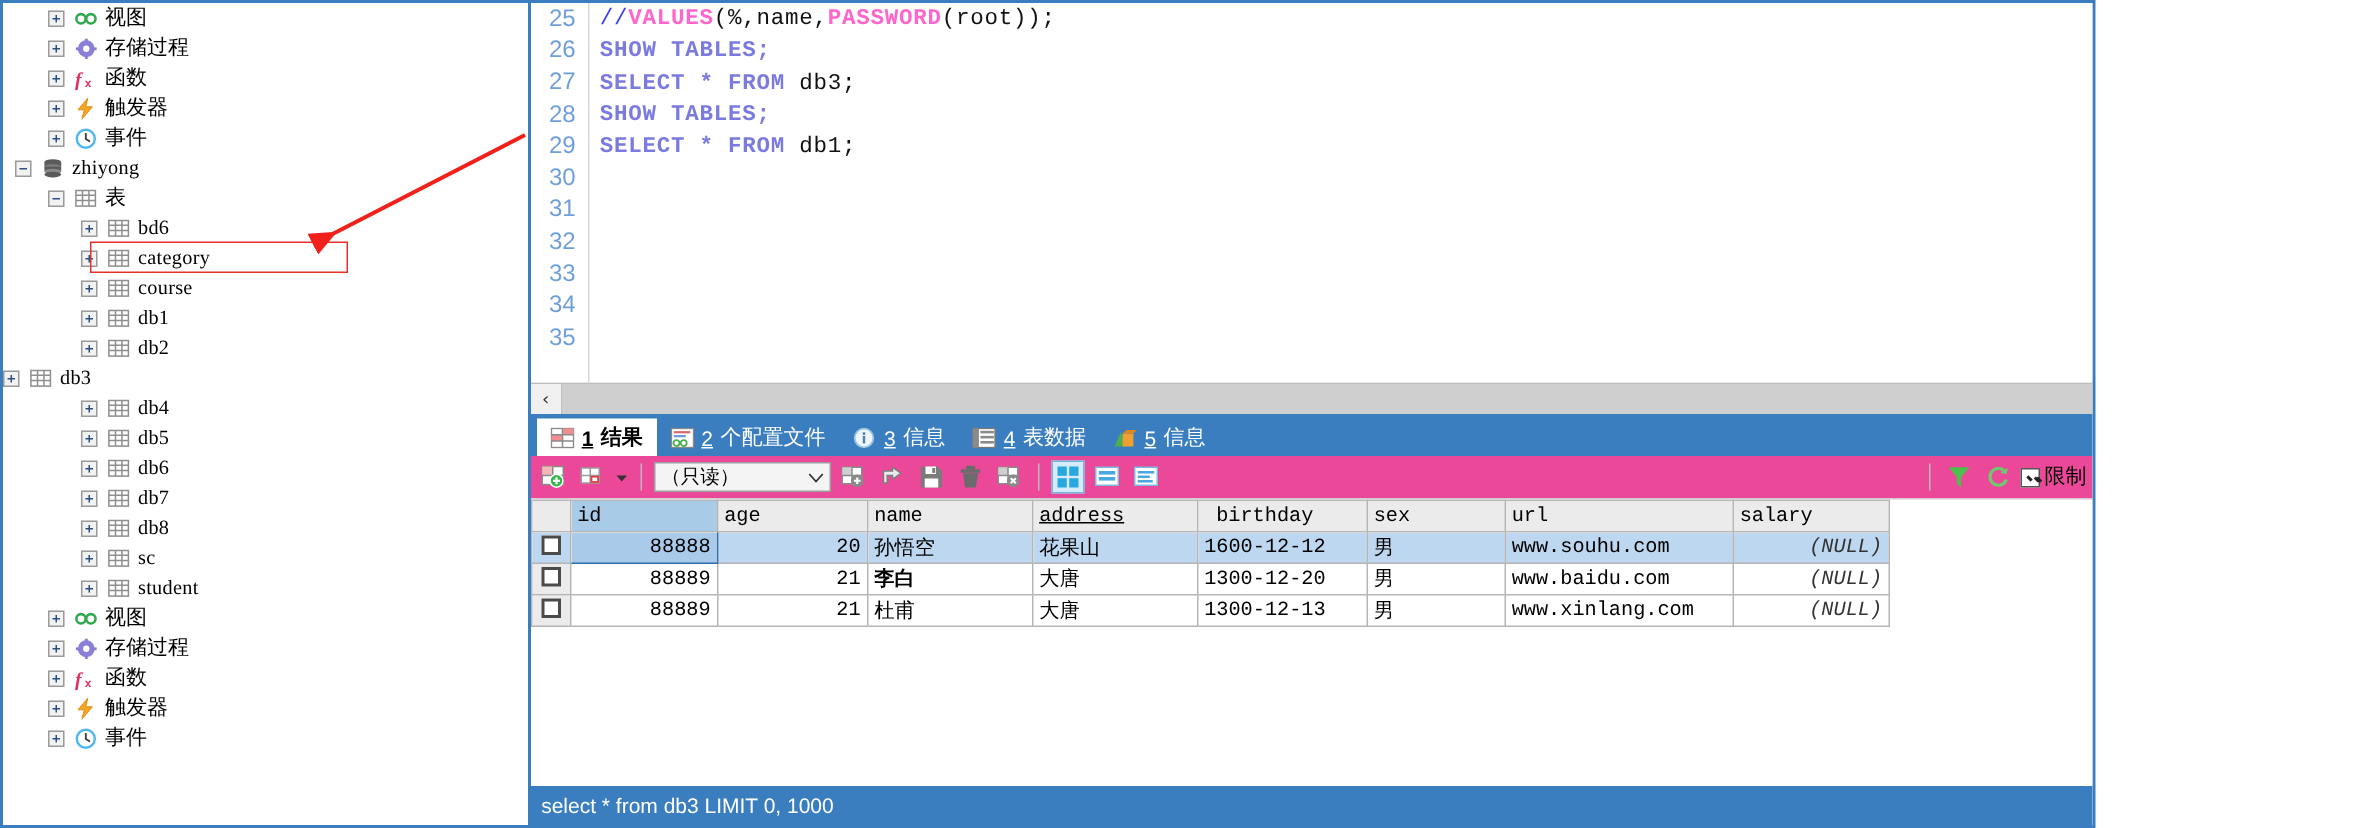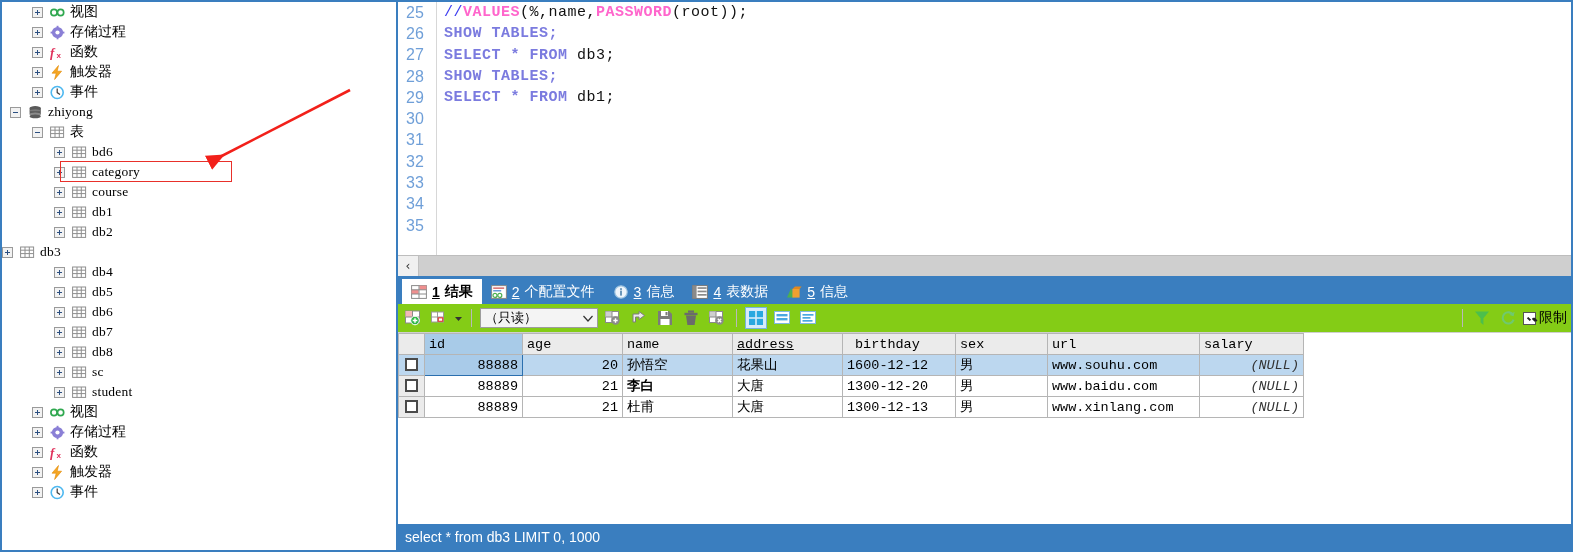--- a/index.html
+++ b/index.html
@@ -3,21 +3,21 @@
 <meta charset="utf-8">
 <style>
   html,body{margin:0;padding:0;}
   body{
     width:1573px;height:552px;overflow:hidden;
     background:#ffffff;
     font-family:"Liberation Sans", sans-serif;
     font-size:13px;color:#000;
     -webkit-font-smoothing:none;
   }
-  .app{position:relative;width:1573px;height:552px;display:flex;}
+  .app{position:relative;width:1397px;height:552px;display:flex;}
 
   
   .tree-panel{
     position:relative;
     width:396px;height:552px;
     background:#ffffff;
     border:2px solid #3a7ebf;
     border-right:none;
     box-sizing:border-box;
     overflow:hidden;
@@ -70,21 +70,21 @@
   .editor{
     position:relative;
     height:253px;
     background:#ffffff;
     overflow:hidden;
     font-family:"Liberation Mono", monospace;
     font-size:15px;
   }
   .eline{display:flex;height:21.3px;align-items:center;}
   .gutter{
-    width:30px;flex:0 0 auto;text-align:center;
+    width:30px;flex:0 0 auto;text-align:right;
     color:#6f9fd8;font-family:"Liberation Sans",sans-serif;font-size:16px;
     padding-left:4px;box-sizing:border-box;
   }
   .gutter-rule{
     position:absolute;left:38px;top:0;bottom:0;width:1px;background:#d7d7d7;
   }
   .code{padding-left:16px;white-space:pre;letter-spacing:.5px;}
   .kw{color:#7b7bdf;font-weight:bold;}
   .cmt{color:#3c3cf0;}
   .magenta{color:#ff66cc;font-weight:bold;}
@@ -110,21 +110,21 @@
     height:25px;display:flex;align-items:center;gap:5px;
     padding:0 9px;color:#ffffff;font-size:14px;white-space:nowrap;
     box-sizing:border-box;
   }
   .tab.active{background:#ffffff;color:#000;font-weight:bold;}
   .tab .num{text-decoration:underline;}
   .tab.active .num{color:#000;}
 
   
   .restoolbar{
-    height:28px;background:#84cc16;border-bottom:1px solid #cfcfcf;
+    height:28px;background:#ec4899;border-bottom:1px solid #cfcfcf;
     display:flex;align-items:center;gap:4px;padding:0 4px;flex:0 0 auto;
   }
   .tbtn{width:22px;height:22px;display:flex;align-items:center;justify-content:center;}
   .tbtn.on{background:#d6ebfb;border:1px solid #76b4e0;box-sizing:border-box;}
   .sep{width:1px;height:18px;background:#b9b9b9;margin:0 4px;}
   .ro-select{
     width:118px;height:20px;border:1px solid #9d9d9d;background:#f4f4f4;
     display:flex;align-items:center;justify-content:space-between;
     padding:0 4px;font-size:13px;color:#000;box-sizing:border-box;
   }

